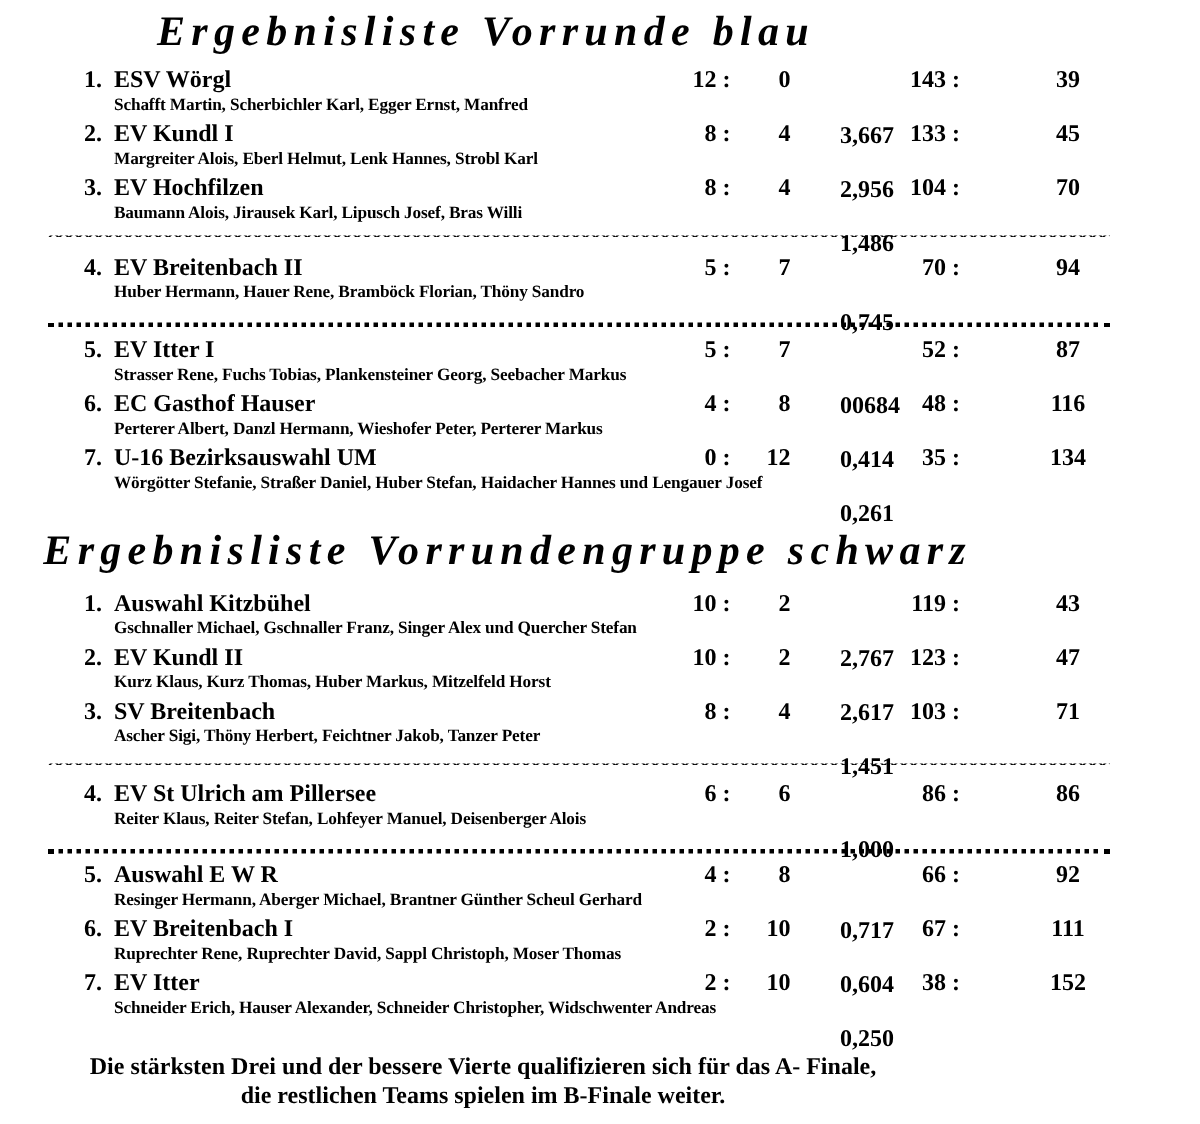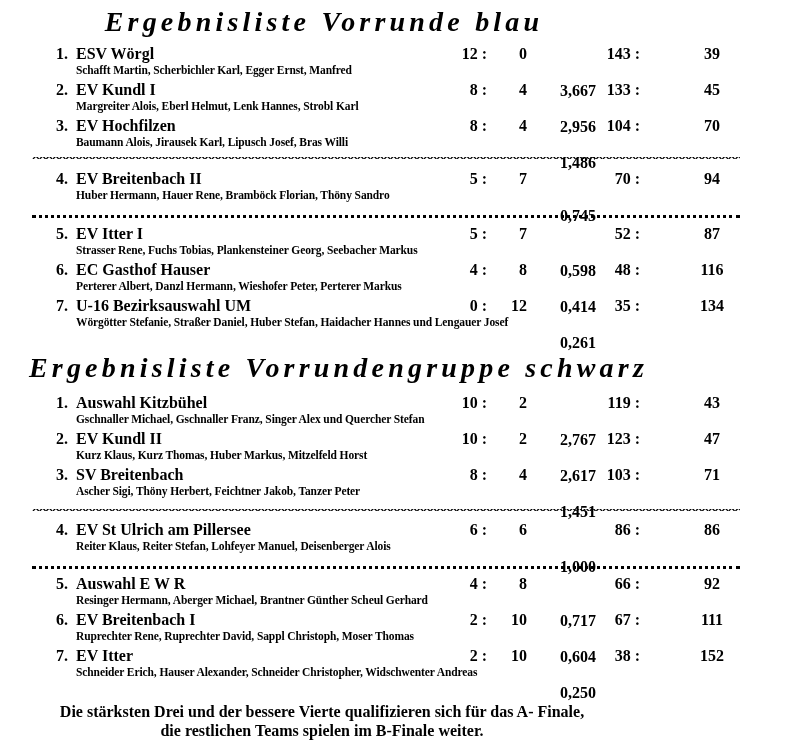--- a/index.html
+++ b/index.html
@@ -184,21 +184,21 @@
       <span class="quot">0,745</span>
       <span class="goals-a">70 :</span>
       <span class="goals-b">94</span>
     </div>
     <div class="row" style="top: 225px;">
       <span class="rank">5.</span>
       <span class="team">EV Itter I</span>
       <span class="players">Strasser Rene, Fuchs Tobias, Plankensteiner Georg, Seebacher Markus</span>
       <span class="pts-a">5 :</span>
       <span class="pts-b">7</span>
-      <span class="quot">0,598</span>
+      <span class="quot">00684</span>
       <span class="goals-a">52 :</span>
       <span class="goals-b">87</span>
     </div>
     <div class="row" style="top: 261px;">
       <span class="rank">6.</span>
       <span class="team">EC Gasthof Hauser</span>
       <span class="players">Perterer Albert, Danzl Hermann, Wieshofer Peter, Perterer Markus</span>
       <span class="pts-a">4 :</span>
       <span class="pts-b">8</span>
       <span class="quot">0,414</span>

